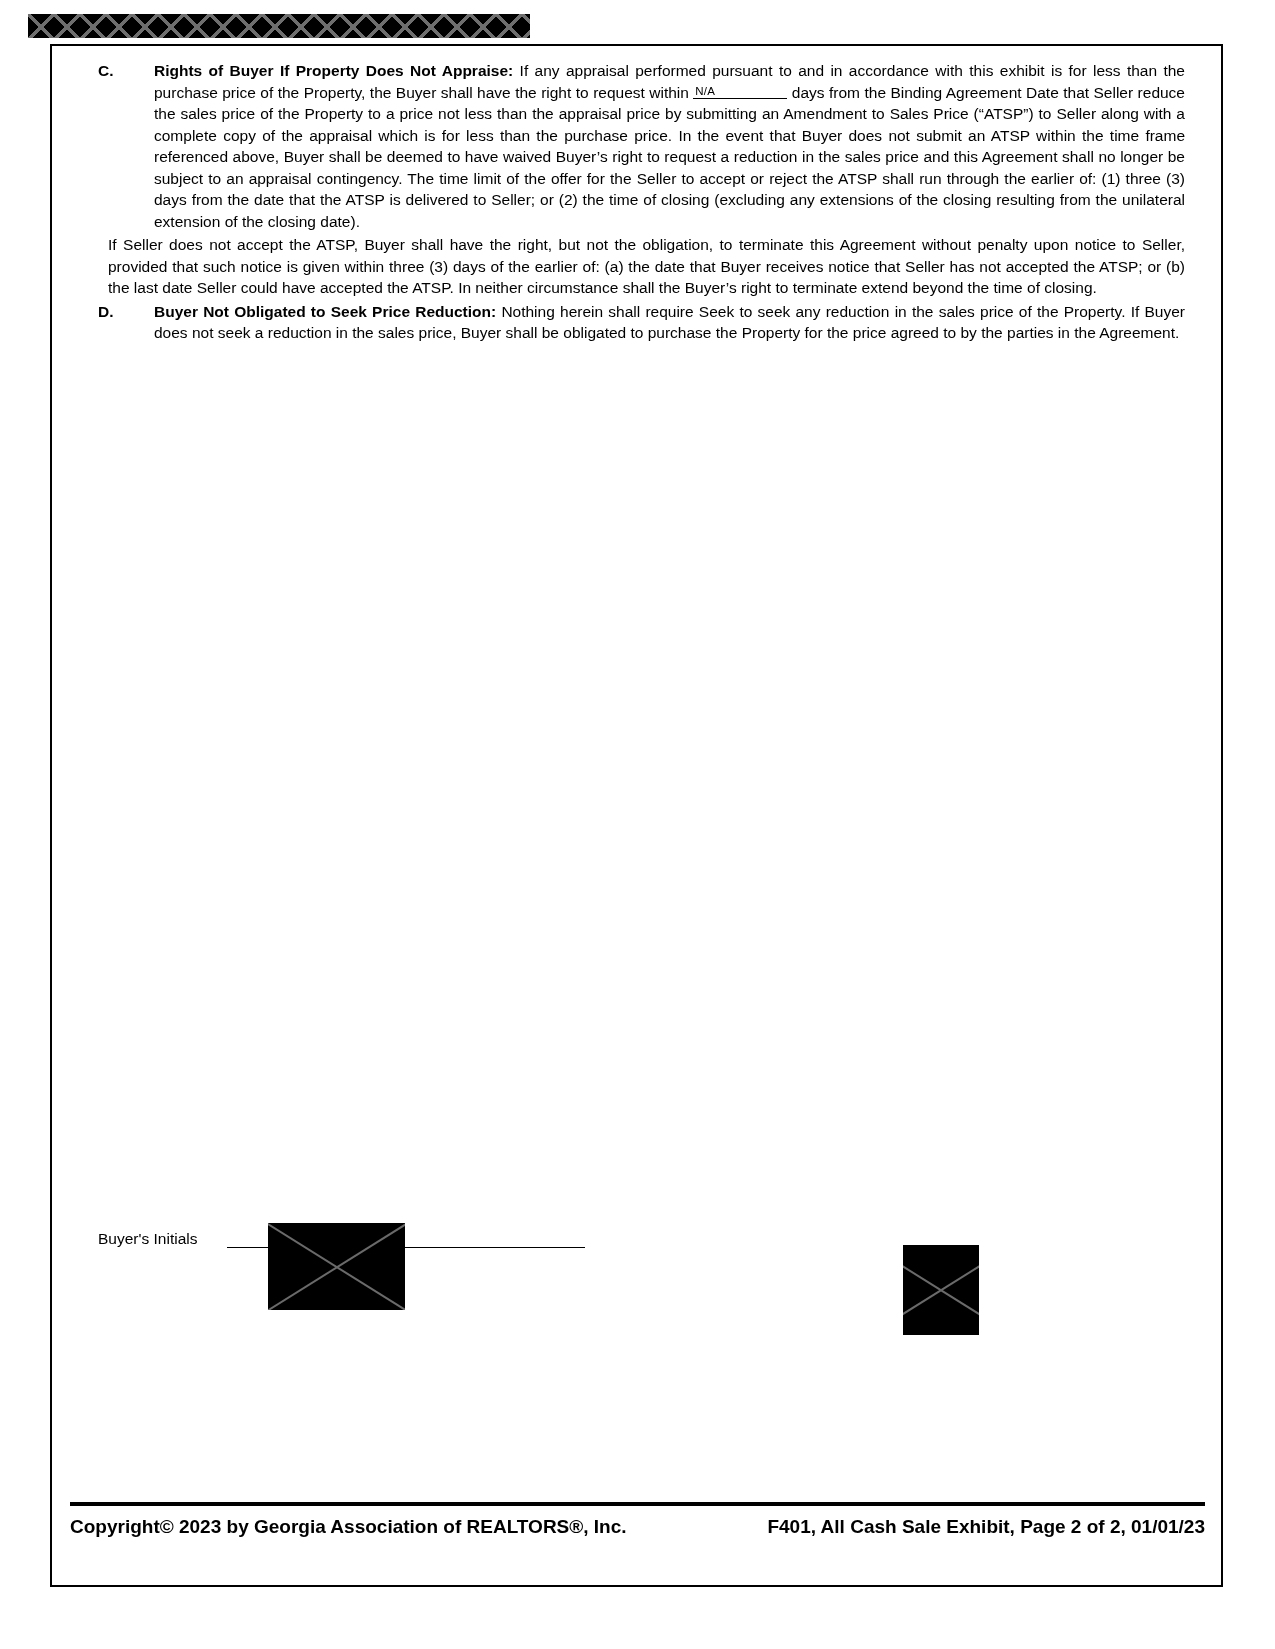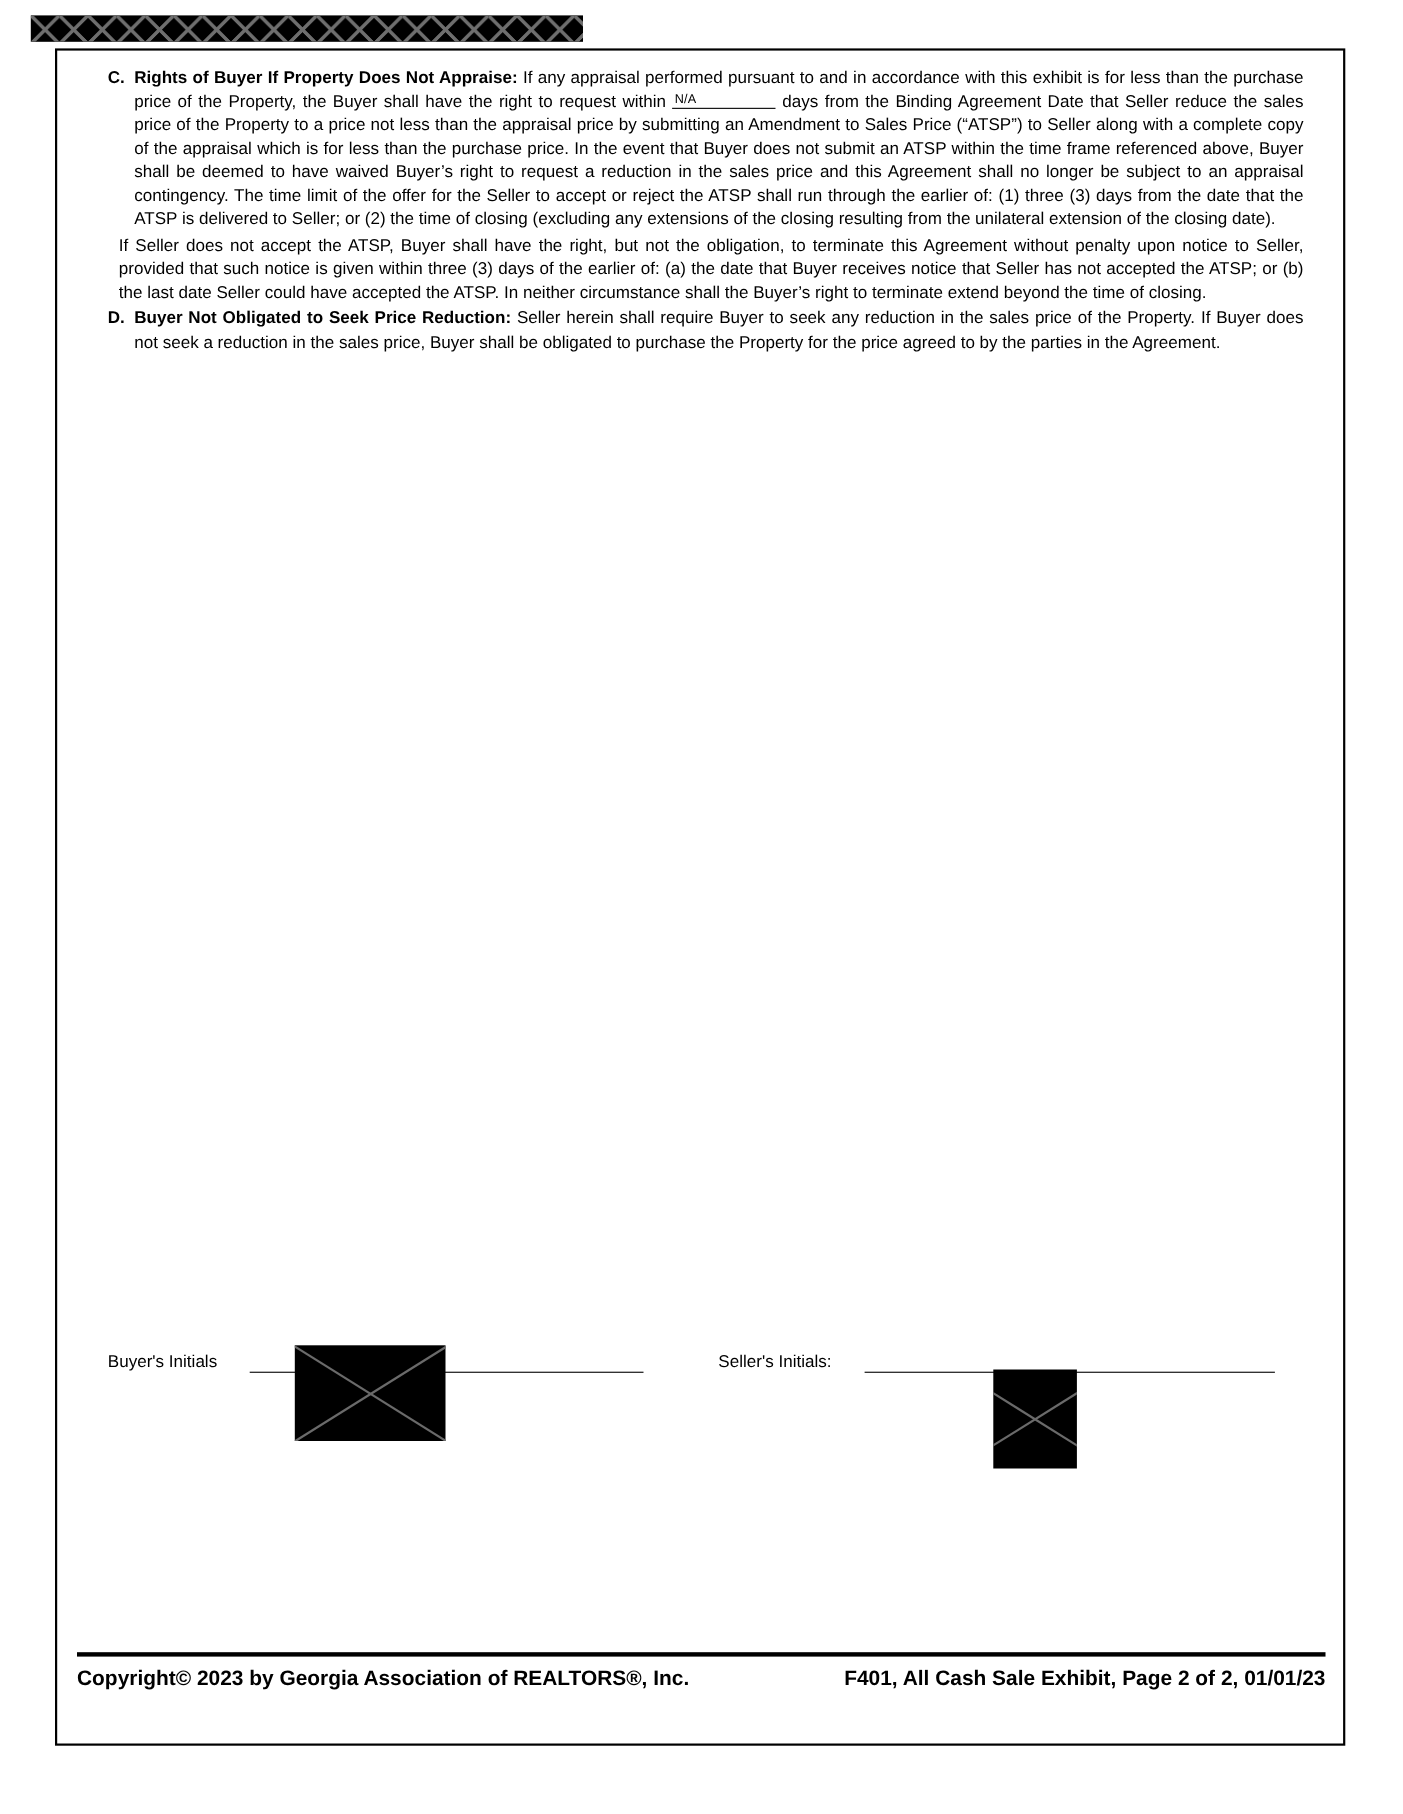--- a/index.html
+++ b/index.html
@@ -70,20 +70,21 @@
     text-align: left;
     padding-left: 8px;
     box-sizing: border-box;
   }
   .clause-body {
     flex: 1 1 auto;
     font-size: 15.5px;
     line-height: 21.5px;
     text-align: justify;
     text-justify: inter-word;
+    margin-left: 32px;
   }
   .clause-body .lead {
     font-weight: bold;
   }
   .sub-para {
     margin-left: 18px;
     font-size: 15.5px;
     line-height: 21.5px;
     text-align: justify;
     text-justify: inter-word;
@@ -203,34 +204,30 @@
 
     <div class="clause">
       <div class="clause-letter">C.</div>
       <div class="clause-body"><span class="lead">Rights of Buyer If Property Does Not Appraise:</span><span> If any appraisal performed pursuant to and in accordance with this exhibit is for less than the purchase price of the Property, the Buyer shall have the right to request within </span><span class="fill-blank">N/A</span><span> days from the Binding Agreement Date that Seller reduce the sales price of the Property to a price not less than the appraisal price by submitting an Amendment to Sales Price (“ATSP”) to Seller along with a complete copy of the appraisal which is for less than the purchase price. In the event that Buyer does not submit an ATSP within the time frame referenced above, Buyer shall be deemed to have waived Buyer’s right to request a reduction in the sales price and this Agreement shall no longer be subject to an appraisal contingency. The time limit of the offer for the Seller to accept or reject the ATSP shall run through the earlier of: (1) three (3) days from the date that the ATSP is delivered to Seller; or (2) the time of closing (excluding any extensions of the closing resulting from the unilateral extension of the closing date).</span></div>
     </div>
 
     <div class="sub-para">If Seller does not accept the ATSP, Buyer shall have the right, but not the obligation, to terminate this Agreement without penalty upon notice to Seller, provided that such notice is given within three (3) days of the earlier of: (a) the date that Buyer receives notice that Seller has not accepted the ATSP; or (b) the last date Seller could have accepted the ATSP. In neither circumstance shall the Buyer’s right to terminate extend beyond the time of closing.</div>
 
     <div class="clause" style="margin-top:2px;">
       <div class="clause-letter">D.</div>
-      <div class="clause-body"><span class="lead">Buyer Not Obligated to Seek Price Reduction:</span><span> Seller herein shall require Buyer to seek any reduction in the sales price of the Property. If Buyer does not seek a reduction in the sales price, Buyer shall be obligated to purchase the Property for the price agreed to by the parties in the Agreement.</span></div>
+      <div class="clause-body"><span class="lead">Buyer Not Obligated to Seek Price Reduction:</span><span> Nothing herein shall require Seek to seek any reduction in the sales price of the Property. If Buyer does not seek a reduction in the sales price, Buyer shall be obligated to purchase the Property for the price agreed to by the parties in the Agreement.</span></div>
     </div>
 
   </div>
 
   <div class="initials-row">
     <div class="initials-group buyer">
       <span class="initials-label">Buyer's Initials</span>
       <span class="initials-line"></span>
     </div>
-    <div class="initials-group seller">
-      <span class="initials-label">Seller's Initials:</span>
-      <span class="initials-line"></span>
-    </div>
   </div>
 
   <div class="redact-box redact-buyer">
     <span class="x1"></span>
     <span class="x2"></span>
   </div>
   <div class="redact-box redact-seller">
     <span class="x1"></span>
     <span class="x2"></span>
   </div>

